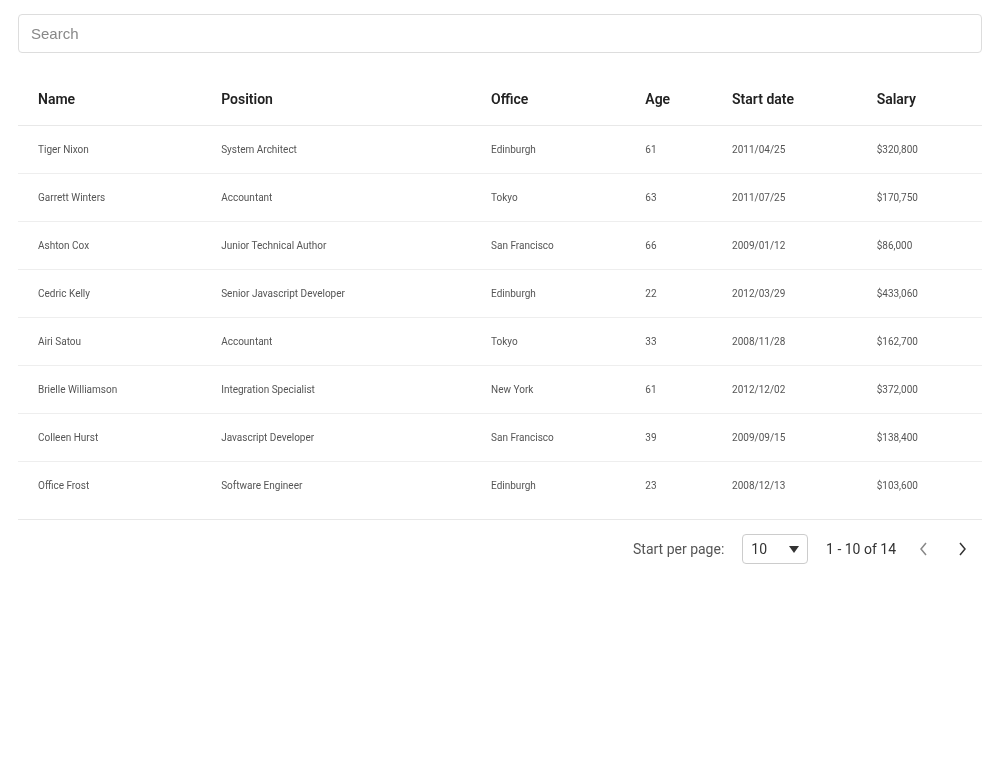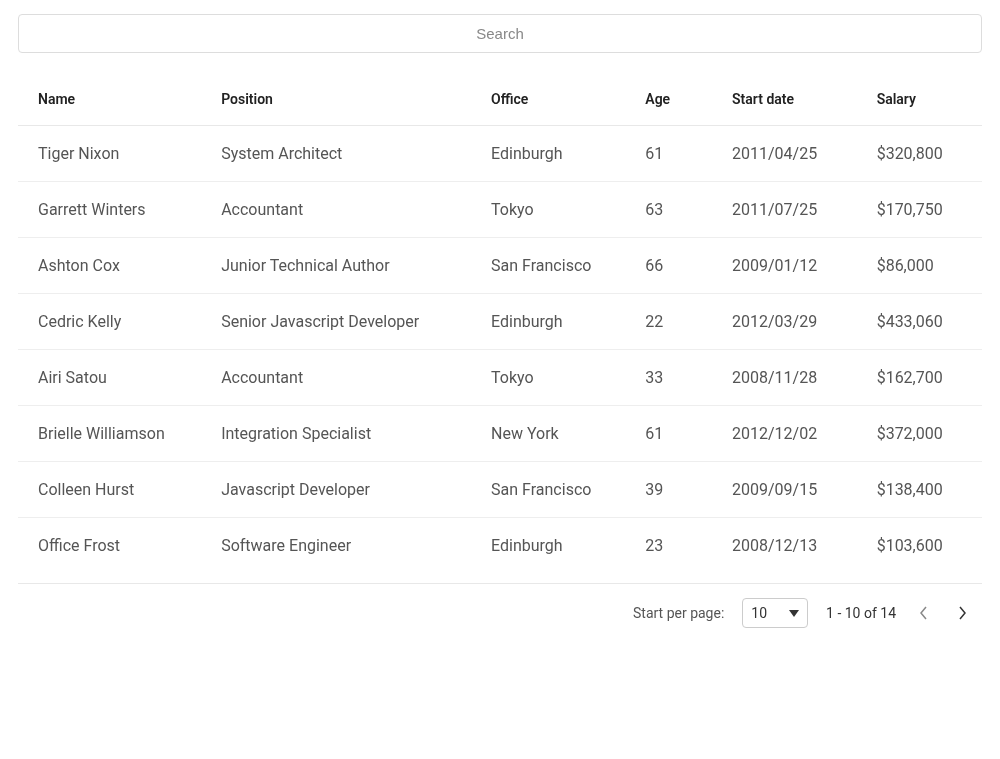--- a/index.html
+++ b/index.html
@@ -15,21 +15,20 @@
       width: 1000px;
     }
     .search-input {
       width: 100%;
       padding: 10px 12px;
       border: 1px solid #ddd;
       border-radius: 4px;
       font-size: 15px;
       color: #737373;
       outline: none;
-      text-align: center;
     }
     .search-input::placeholder {
       color: #888;
     }
     .table-container {
       margin-top: 20px;
     }
     table {
       width: 100%;
       border-collapse: collapse;
@@ -37,21 +36,21 @@
     thead th {
       text-align: left;
       font-weight: 600;
       font-size: 14px;
       color: #222;
       padding: 18px 0 18px 20px;
       border-bottom: 1px solid #e8e8e8;
     }
     tbody td {
       padding: 18px 0 18px 20px;
-      font-size: 16px;
+      font-size: 10px;
       color: #555;
       border-bottom: 1px solid #eee;
     }
     tbody tr:last-child td {
       border-bottom: none;
     }
     .table-end-line {
       border-top: 1px solid #e8e8e8;
       margin-top: 10px;
     }

